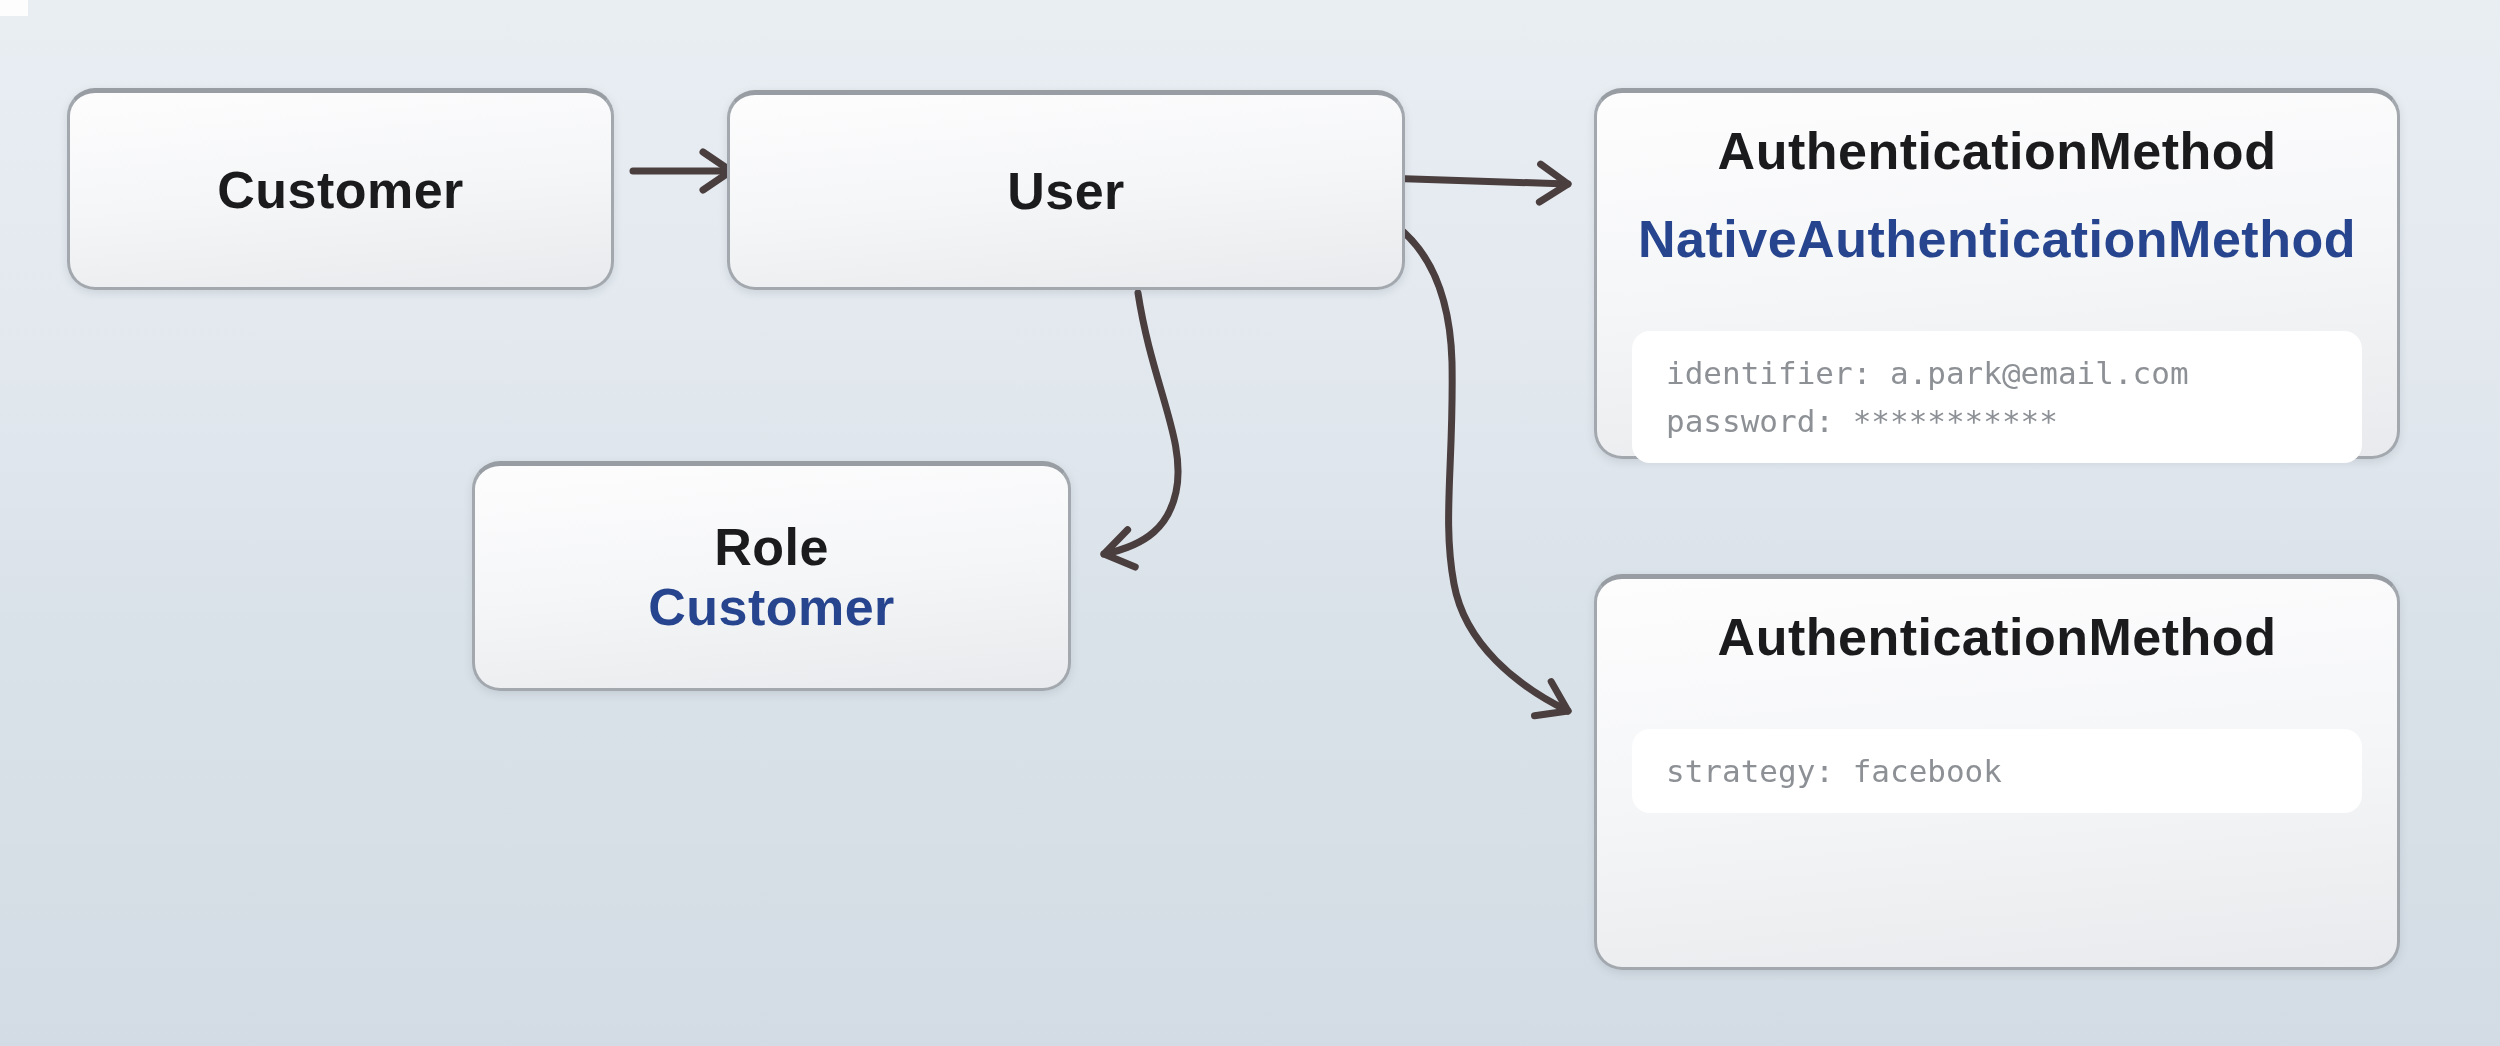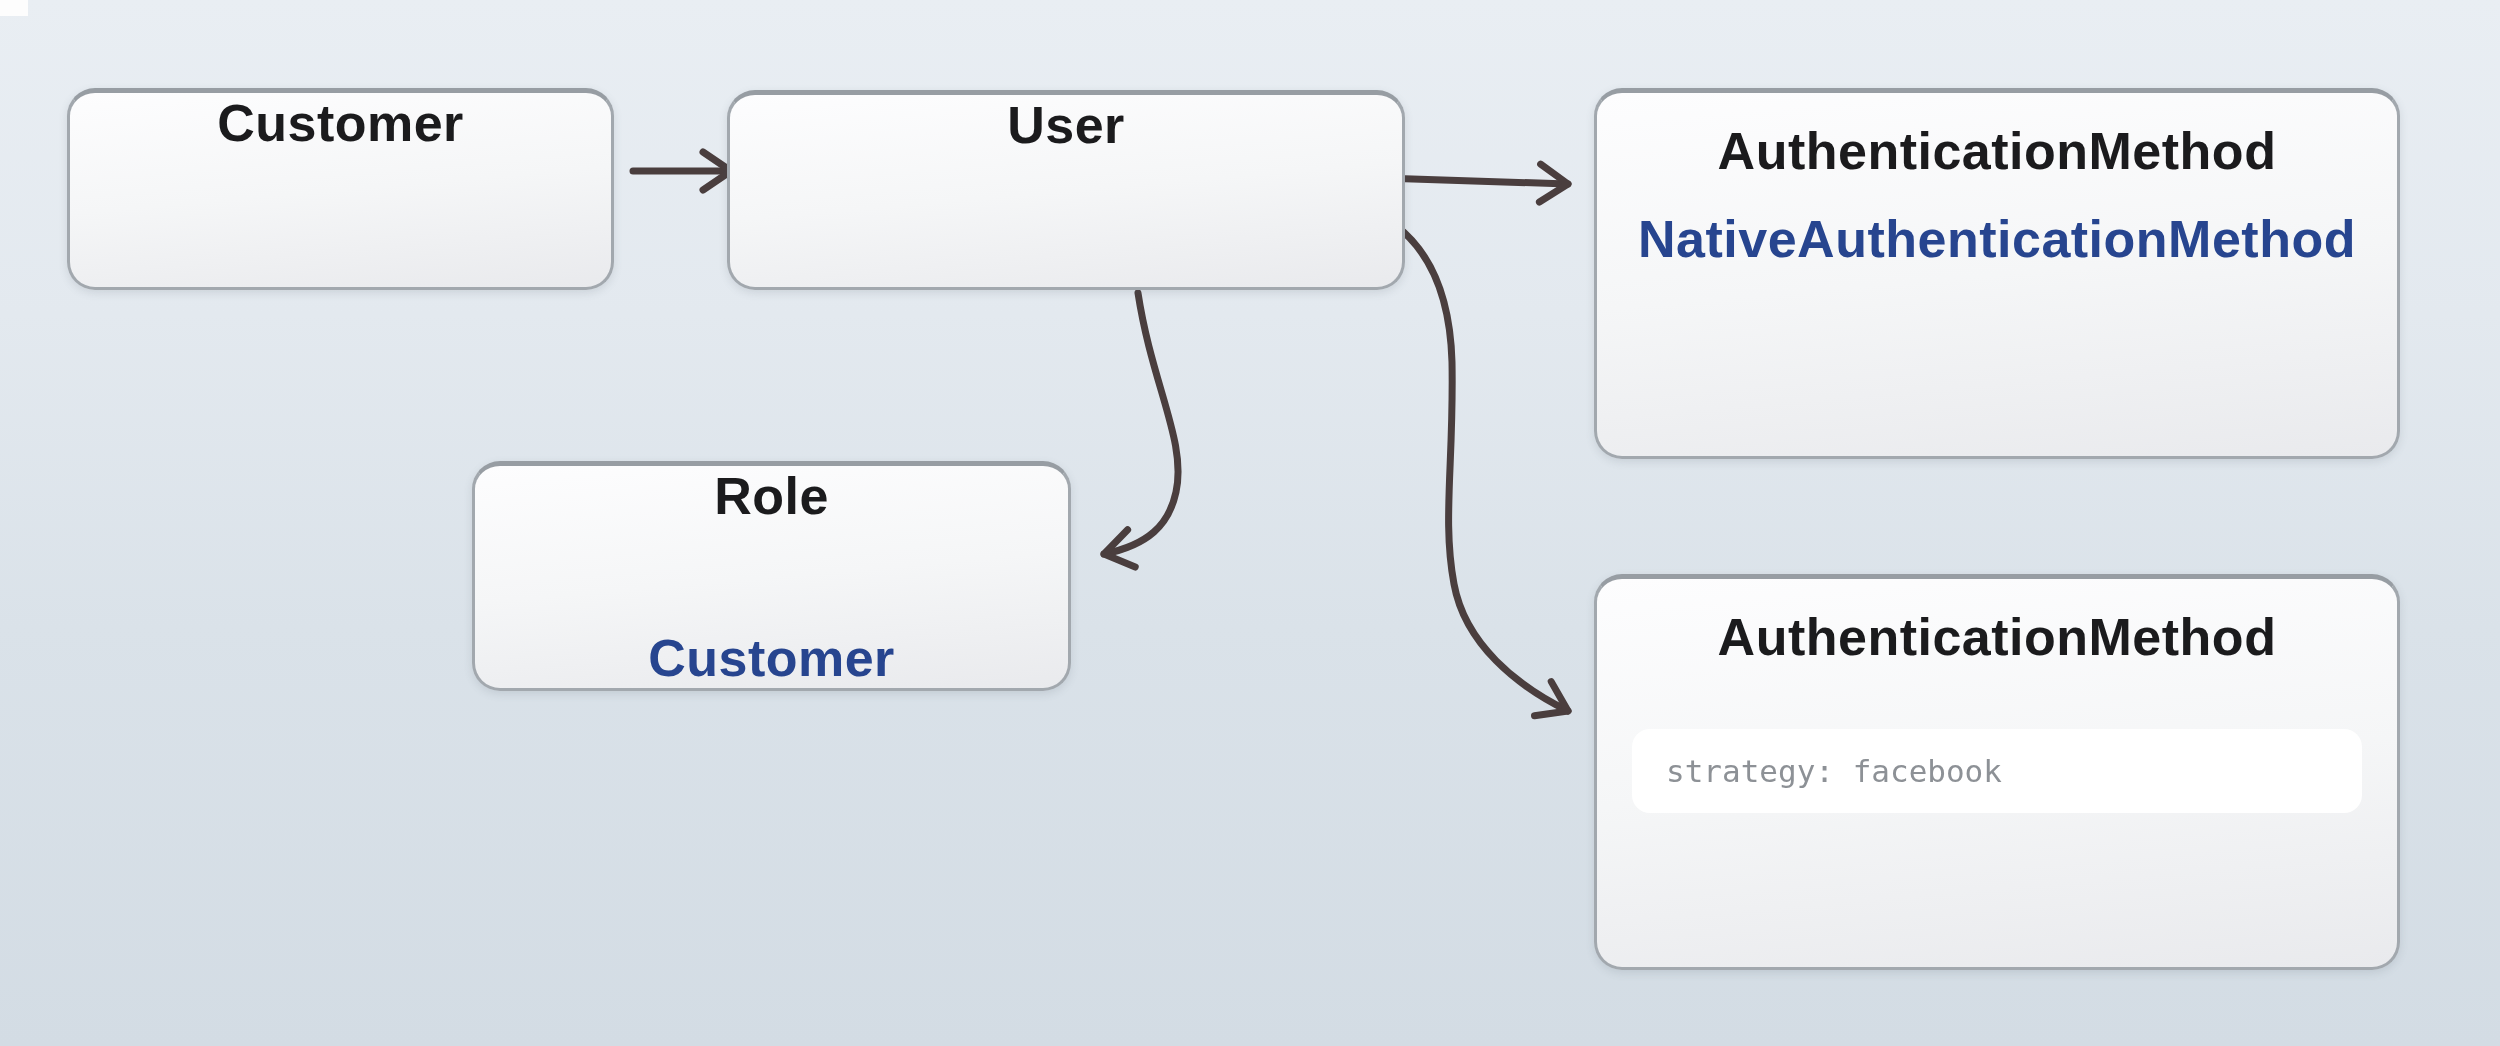--- a/index.html
+++ b/index.html
@@ -22,21 +22,21 @@
     border: 3px solid #a2a8ae;
     border-top: 5px solid #979da3;
     border-radius: 28px;
     background: linear-gradient(175deg, #fdfdfe 0%, #f5f6f7 50%, #e9eaed 100%);
     box-shadow: 0 3px 8px rgba(90,100,110,0.16);
     display: flex;
     flex-direction: column;
     align-items: center;
     text-align: center;
   }
-  .node.small { justify-content: space-between; }
+  .node.small { justify-content: center; }
   .node.large { padding-top: 28px; gap: 28px; }
   .node .title {
     font-size: 52px; font-weight: bold; line-height: 60px;
     color: #1b1b1d; white-space: nowrap; letter-spacing: 0.5px;
   }
   .node .value {
     font-size: 52px; font-weight: bold; line-height: 60px;
     color: #27458f; white-space: nowrap; letter-spacing: 0.5px;
   }
   .panel {
@@ -88,20 +88,24 @@
   </div>
 
   <div class="node small" style="left:472px; top:461px; width:599px; height:230px;">
     <div class="title">Role</div>
     <div class="value">Customer</div>
   </div>
 
   <div class="node large" style="left:1594px; top:88px; width:806px; height:371px;">
     <div class="title">AuthenticationMethod</div>
     <div class="value">NativeAuthenticationMethod</div>
+    <div class="panel">
+      <div class="attr">identifier: a.park@email.com</div>
+      <div class="attr">password: ***********</div>
+    </div>
   </div>
 
   <div class="node large" style="left:1594px; top:574px; width:806px; height:396px;">
     <div class="title">AuthenticationMethod</div>
     <div class="panel">
       <div class="attr">strategy: facebook</div>
     </div>
   </div>
 
 </div>

